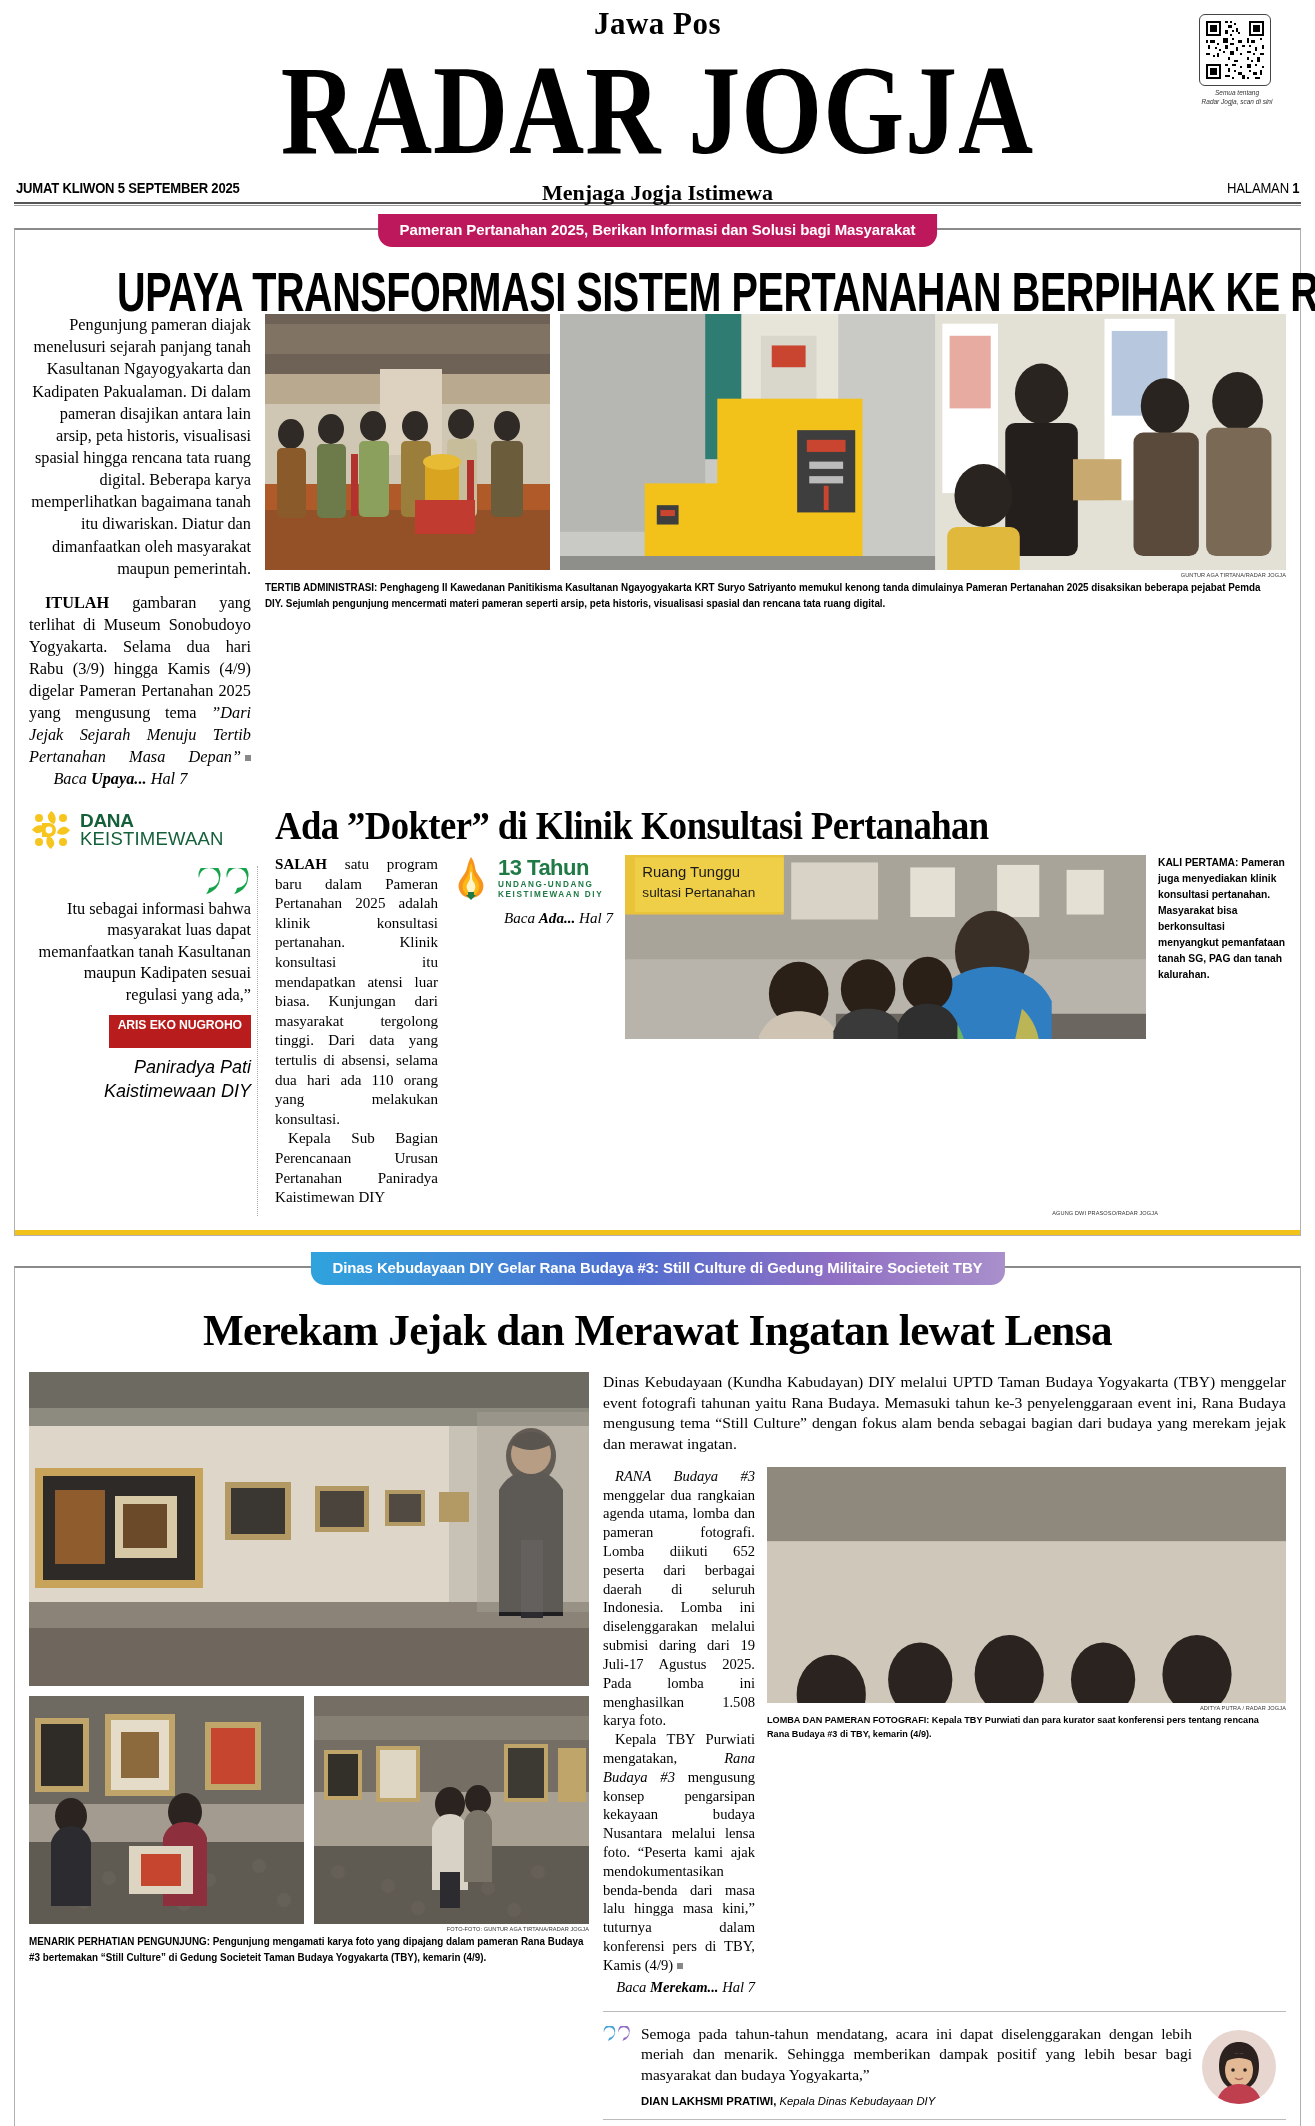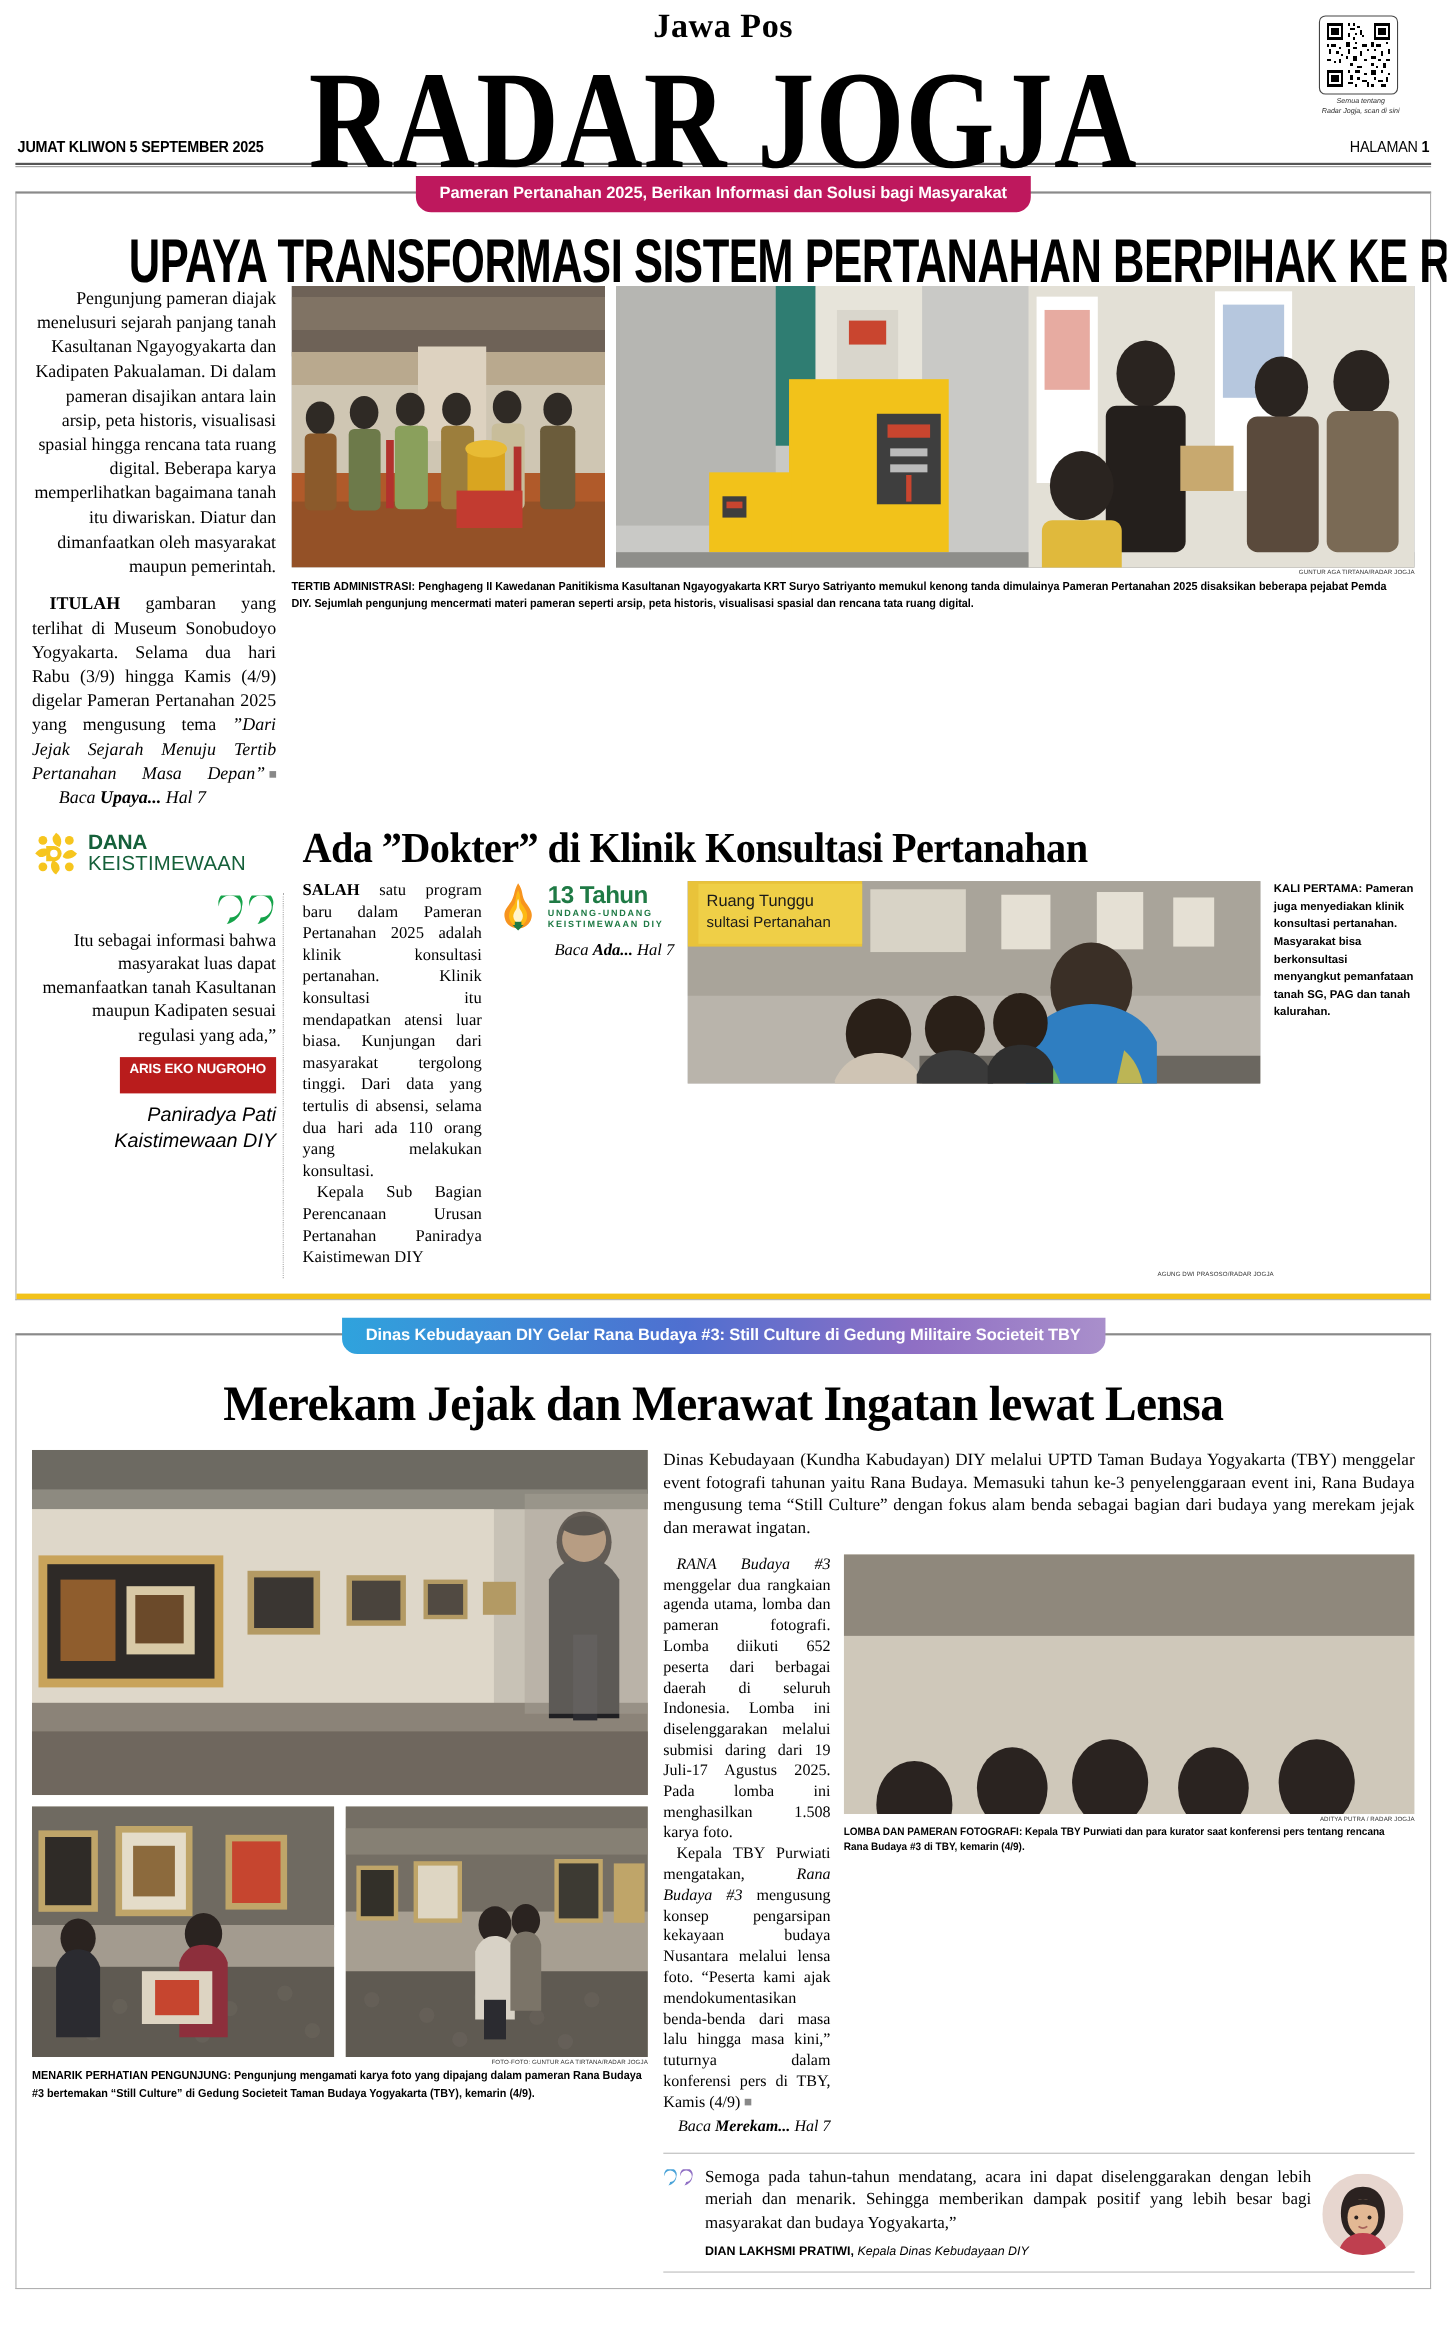--- a/index.html
+++ b/index.html
@@ -353,20 +353,21 @@
         <rect x="20" y="27" width="1" height="1"></rect>
           <rect x="24" y="27" width="2" height="1"></rect>
       </g>
     </svg>
     <div class="qr-cap">
       <span>Semua tentang</span><br>
       <span>Radar Jogja, scan di sini</span>
     </div>
   </div>
 
+  <div class="tagline">Menjaga Jogja Istimewa</div>
 
   <div class="dateline-row">
     <div class="dateline">JUMAT KLIWON 5 SEPTEMBER 2025</div>
     <div class="pageno">
       <span>HALAMAN</span>
       <b>1</b>
     </div>
   </div>
   <div class="rule-main"></div>
 </div>

